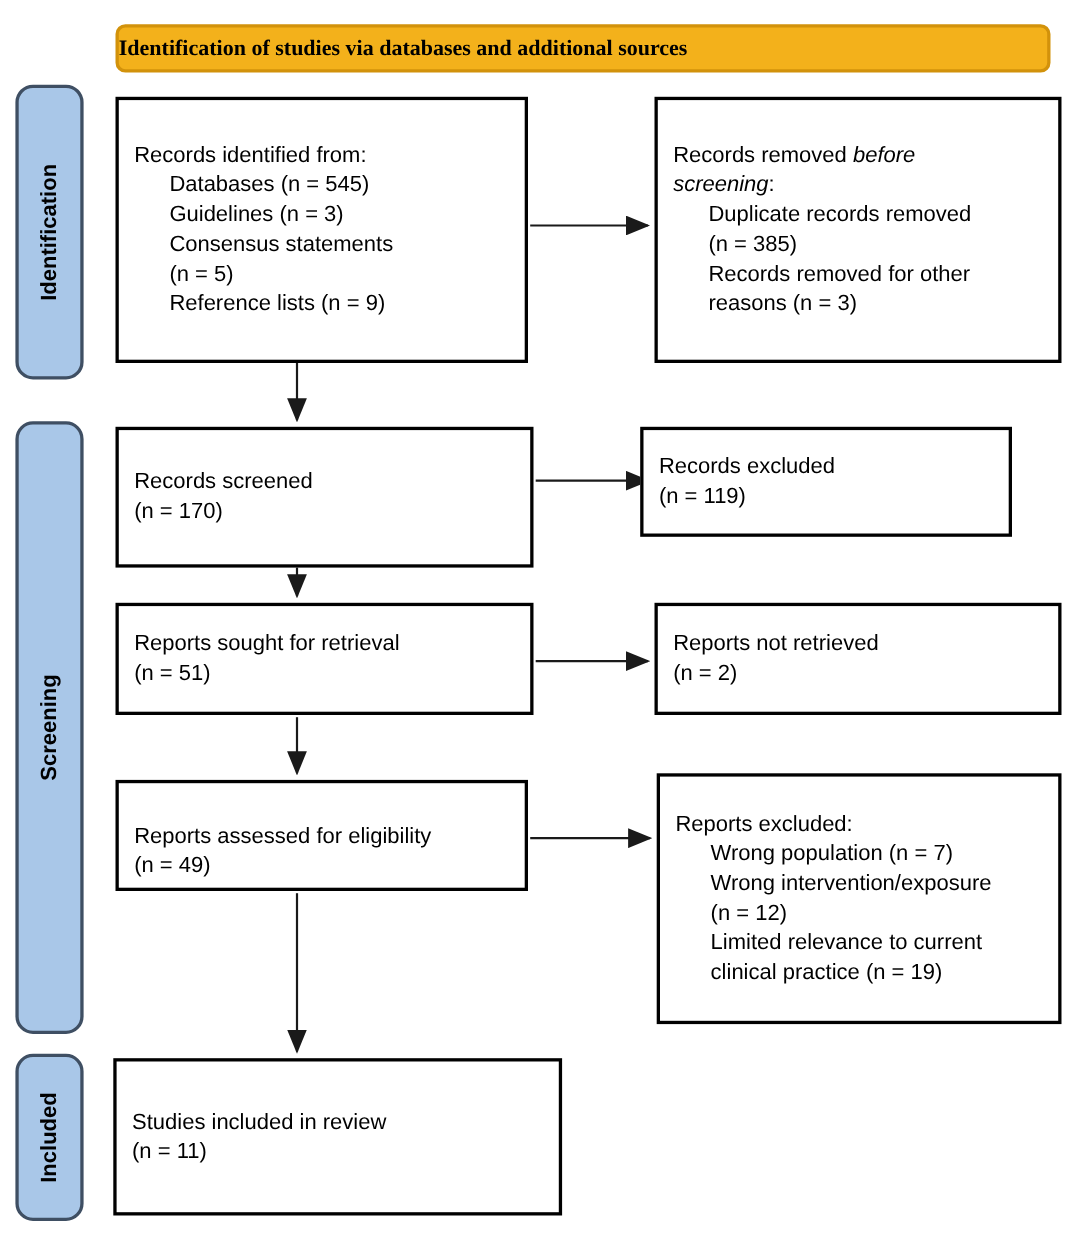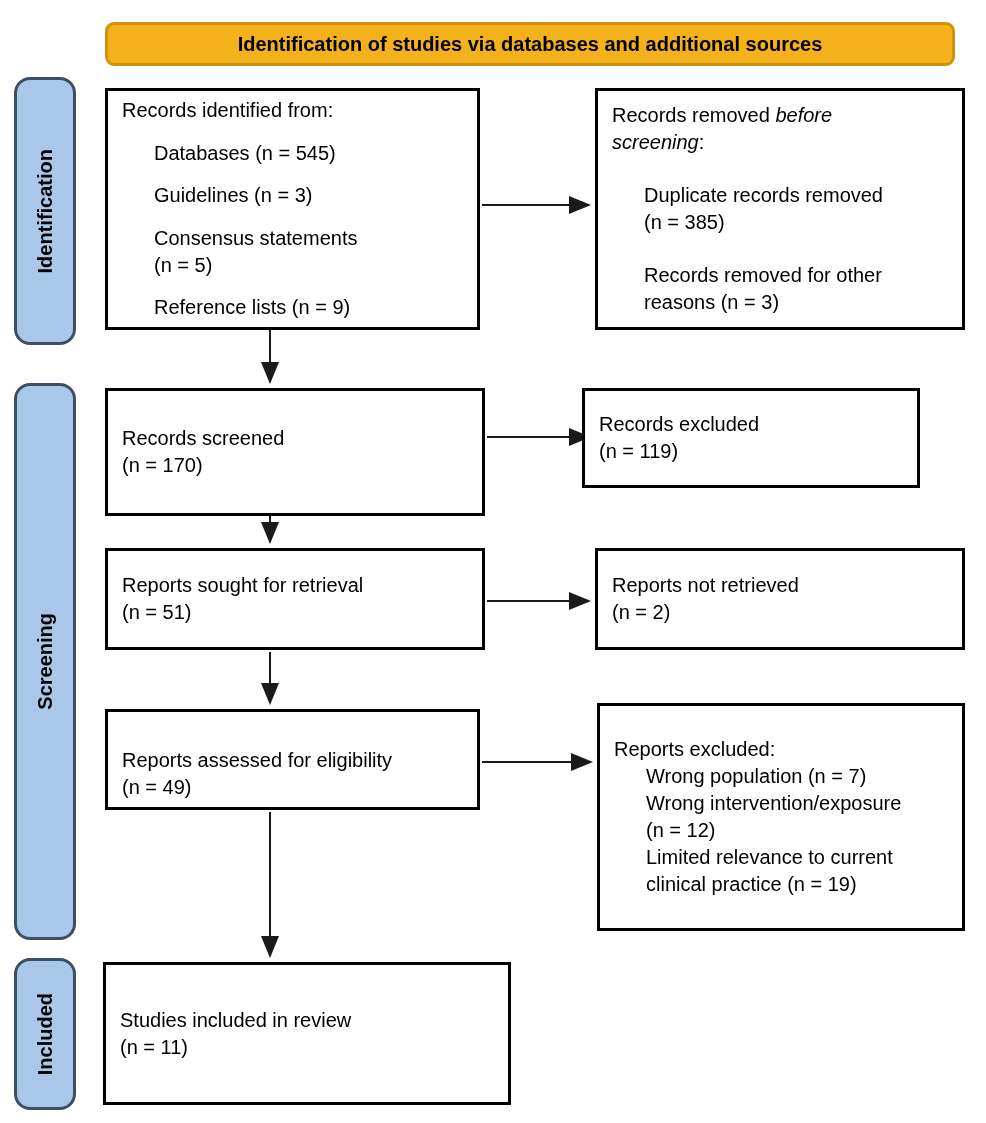--- a/index.html
+++ b/index.html
@@ -20,24 +20,25 @@
   }
   .hdr {
     position: absolute;
     left: 105px; top: 22px;
     width: 850px; height: 44px;
     background: var(--header-fill, #F3B11B);
     border: 3px solid var(--header-border, #D2920B);
     border-radius: 9px;
     display: flex;
     align-items: center;
-    justify-content: center;
+    justify-content: flex-start;
     font-weight: bold;
     font-size: 20px;
     box-sizing: border-box;
+    font-family: Liberation Serif, serif;
   }
   .stage {
     position: absolute;
     left: 14px;
     width: 62px;
     background: var(--stage-fill, #A9C7E8);
     border: 3px solid var(--stage-border, #3F4F63);
     border-radius: 16px;
     box-sizing: border-box;
     display: flex;
@@ -59,22 +60,22 @@
     background: #ffffff;
     border: 3px solid #000000;
     box-sizing: border-box;
     display: flex;
     flex-direction: column;
     justify-content: center;
     padding: 6px 8px 6px 14px;
     font-size: 20px;
     line-height: 1.35;
   }
-  #box-l1 { left: 105px; top: 88px;  width: 375px; height: 242px; justify-content: space-between; }
-  #box-r1 { left: 595px; top: 88px;  width: 370px; height: 242px; gap: 26px; }
+  #box-l1 { left: 105px; top: 88px;  width: 375px; height: 242px; }
+  #box-r1 { left: 595px; top: 88px;  width: 370px; height: 242px; }
   #box-l2 { left: 105px; top: 388px; width: 380px; height: 128px; }
   #box-r2 { left: 582px; top: 388px; width: 338px; height: 100px; }
   #box-l3 { left: 105px; top: 548px; width: 380px; height: 102px; }
   #box-r3 { left: 595px; top: 548px; width: 370px; height: 102px; }
   #box-l4 { left: 105px; top: 709px; width: 375px; height: 101px; justify-content: flex-end; }
   #box-r4 { left: 597px; top: 703px; width: 368px; height: 228px; }
   #box-l5 { left: 103px; top: 962px; width: 408px; height: 143px; }
   .box-item { margin-left: 32px; white-space: pre-line; }
   .box-title-narrow { max-width: 230px; }
   .it { font-style: italic; }

